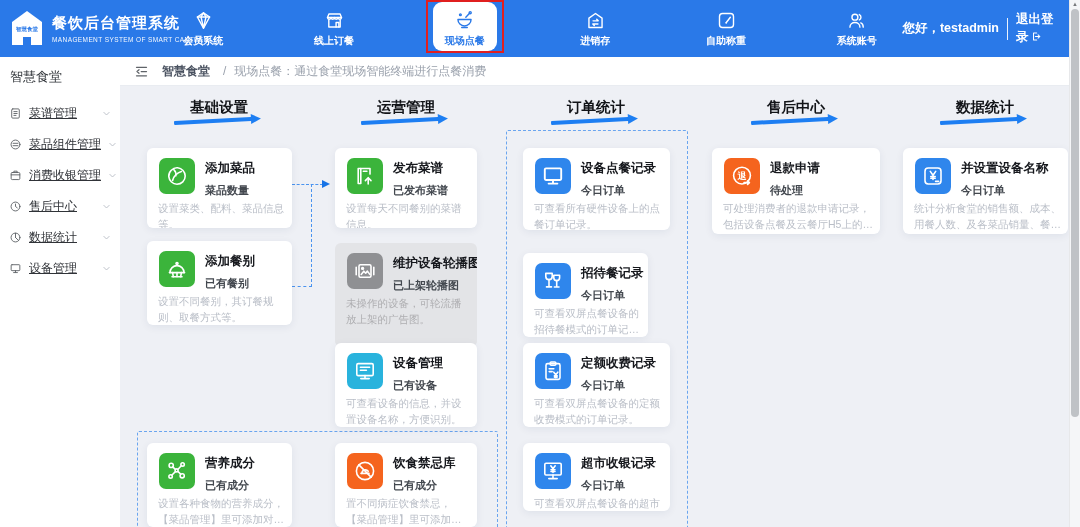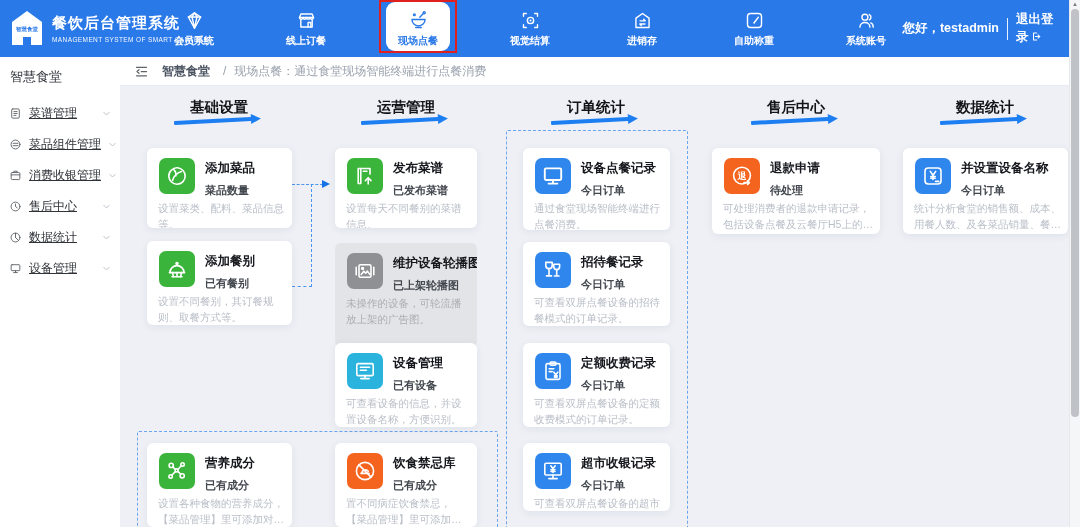--- a/index.html
+++ b/index.html
@@ -118,28 +118,20 @@
             <path d="M4.5 10.8a7.5 7.5 0 0 0 15 0z"></path>
             <path d="M13.5 8.2L17.8 3.6"></path>
             <circle cx="18.5" cy="3" r="1.2"></circle>
             <circle cx="7.3" cy="5.4" r="1"></circle>
             <path d="M8.8 20h6.4"></path>
           </svg>
         <span class="nlabel">现场点餐</span>
       </div>
       <div class="nav-item">
         <svg class="ln nicon" viewBox="0 0 24 24">
-            <path d="M4 7.2V4h3.2M16.8 4H20v3.2M20 16.8V20h-3.2M7.2 20H4v-3.2"></path>
-            <circle cx="12" cy="12" r="3.6"></circle>
-            <circle cx="12" cy="12" r="1.1" fill="currentColor" stroke="none"></circle>
-          </svg>
-        <span class="nlabel">视觉结算</span>
-      </div>
-      <div class="nav-item">
-        <svg class="ln nicon" viewBox="0 0 24 24">
             <path d="M4.5 9.3L12 4l7.5 5.3V20h-15z"></path>
             <path d="M9.2 12.4h5.9l-1.7-1.7M14.8 16H8.9l1.7 1.7"></path>
           </svg>
         <span class="nlabel">进销存</span>
       </div>
       <div class="nav-item">
         <svg class="ln nicon" viewBox="0 0 24 24">
             <rect x="4" y="4" width="16" height="16" rx="3.5"></rect>
             <path d="M11.8 14.3l4.6-6"></path>
             <circle cx="11.6" cy="14.6" r="1" fill="currentColor" stroke="none"></circle>
@@ -357,23 +349,23 @@
 
   <div class="card" style="left:523px;top:148px;width:147px;height:82px">
     <div class="ic blue">
         <svg class="wln" viewBox="0 0 24 24" style="stroke-width:1.9">
           <rect x="3.8" y="4.4" width="16.4" height="11.6" rx="1.2"></rect>
           <path d="M12 16v3.2M7.6 19.6h8.8"></path>
         </svg>
       </div>
     <div class="t">设备点餐记录</div>
     <div class="s">今日订单</div>
-    <div class="d">通过食堂现场智能终端进行点餐消费。</div>
-  </div>
-  <div class="card" style="left:523px;top:242px;width:147px;height:84px">
+    <div class="d">可查看所有硬件设备上的点餐订单记录。</div>
+  </div>
+  <div class="card" style="left:523px;top:253px;width:125px;height:84px">
     <div class="ic blue">
         <svg class="wln" viewBox="0 0 24 24">
           <path d="M4.8 4.4h6.4v3a3.2 3.2 0 0 1-6.4 0z"></path>
           <path d="M8 10.6v6.6M5.5 17.9h5"></path>
           <path d="M12.8 6.2h5.8v2.5a2.9 2.9 0 0 1-5.8 0z"></path>
           <path d="M15.7 11.6v5.6M13.4 18h4.6"></path>
         </svg>
       </div>
     <div class="t">招待餐记录</div>
     <div class="s">今日订单</div>

